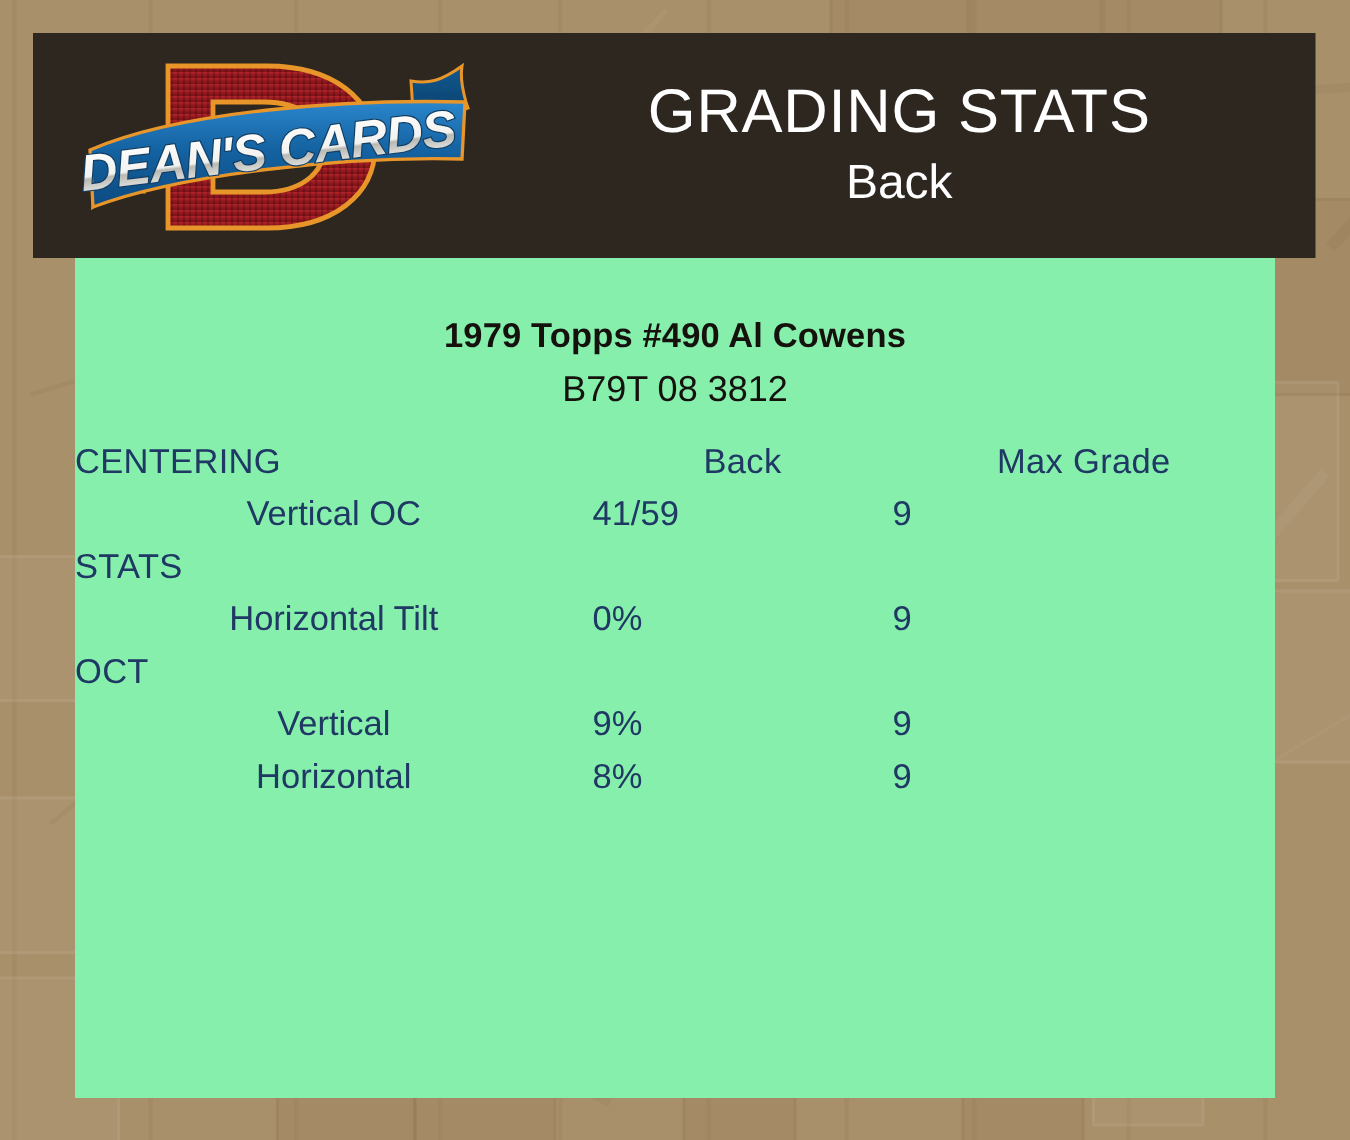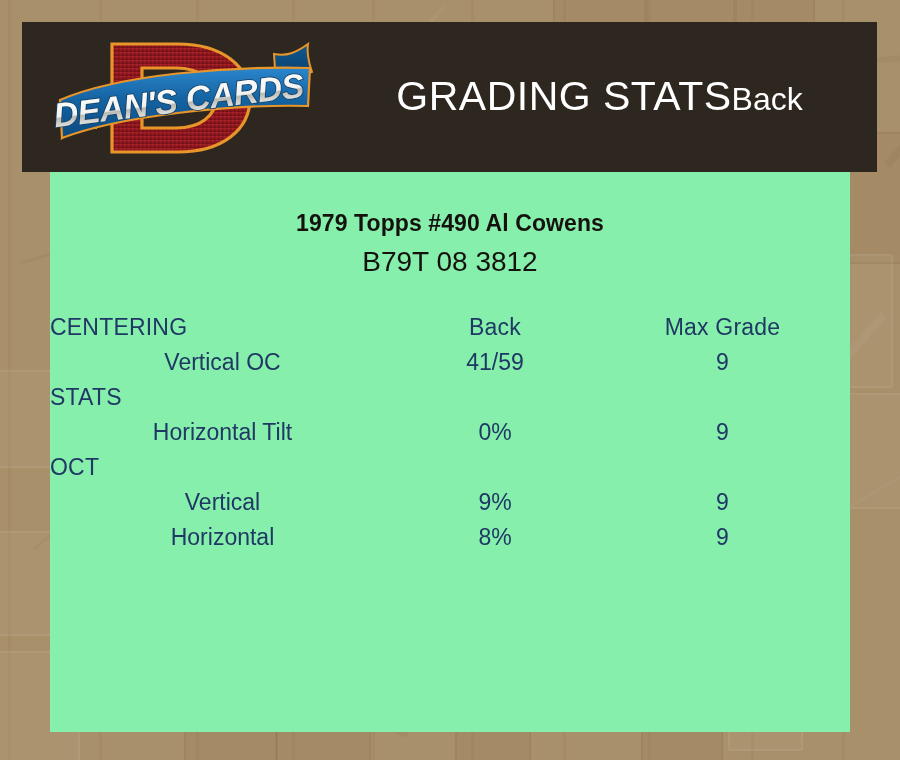--- a/index.html
+++ b/index.html
@@ -70,21 +70,21 @@
   #logo svg { display: block; }
 
   
   #header-titles {
     position: absolute;
     left: 300px;
     right: 0;
     top: 0;
     bottom: 0;
     display: flex;
-    flex-direction: row;
+    flex-direction: column;
     align-items: center;
     justify-content: center;
     color: #ffffff;
   }
   #header-title {
     font-size: 41px;
     letter-spacing: 0.5px;
     line-height: 1.05;
     font-weight: 400;
     white-space: nowrap;
@@ -112,29 +112,29 @@
     margin-top: 38px;
     text-align: center;
   }
   #card-title {
     font-size: 23px;
     font-weight: bold;
     color: #15120e;
     letter-spacing: 0.1px;
   }
   #card-serial {
-    font-size: 28px;
+    font-size: 24px;
     font-weight: 400;
     color: #15120e;
     margin-top: 9px;
   }
 
   
   #stats-table {
-    margin-top: 32px;
+    margin-top: 16px;
     width: 100%;
     border-collapse: collapse;
     color: #1f3864;
   }
   #stats-table col.c-label  { width: 345px; }
   #stats-table col.c-value  { width: 200px; }
   #stats-table col.c-grade  { width: 255px; }
 
   #stats-table th,
   #stats-table td {
@@ -165,21 +165,21 @@
     font-weight: bold;
     font-size: 22px;
     letter-spacing: 0.2px;
   }
   td.row-label {
     text-align: center;
     padding-left: 153px;
   }
   td.row-value,
   td.row-grade {
-    text-align: center;
+    text-align: left;
   }
 </style>
 </head>
 <body>
 
 <div id="bg-texture">
     <div class="vline" style="left: 7.76333px;"></div>
     <div class="vline" style="left: 99.4738px;"></div>
     <div class="vline" style="left: 196.036px;"></div>
     <div class="vline" style="left: 291.8px;"></div>

